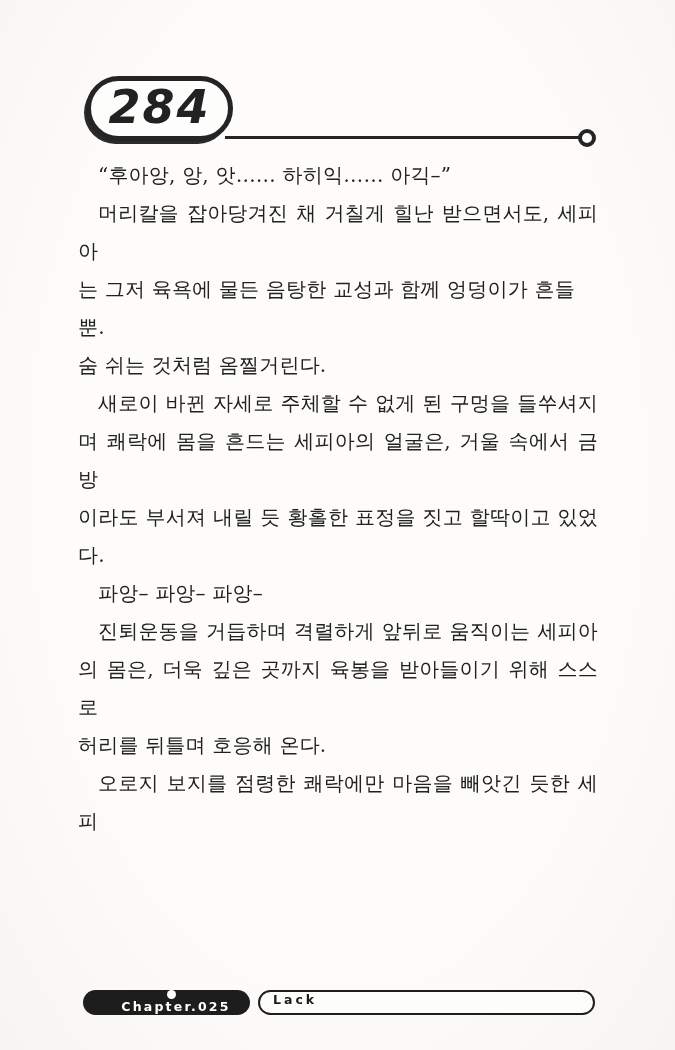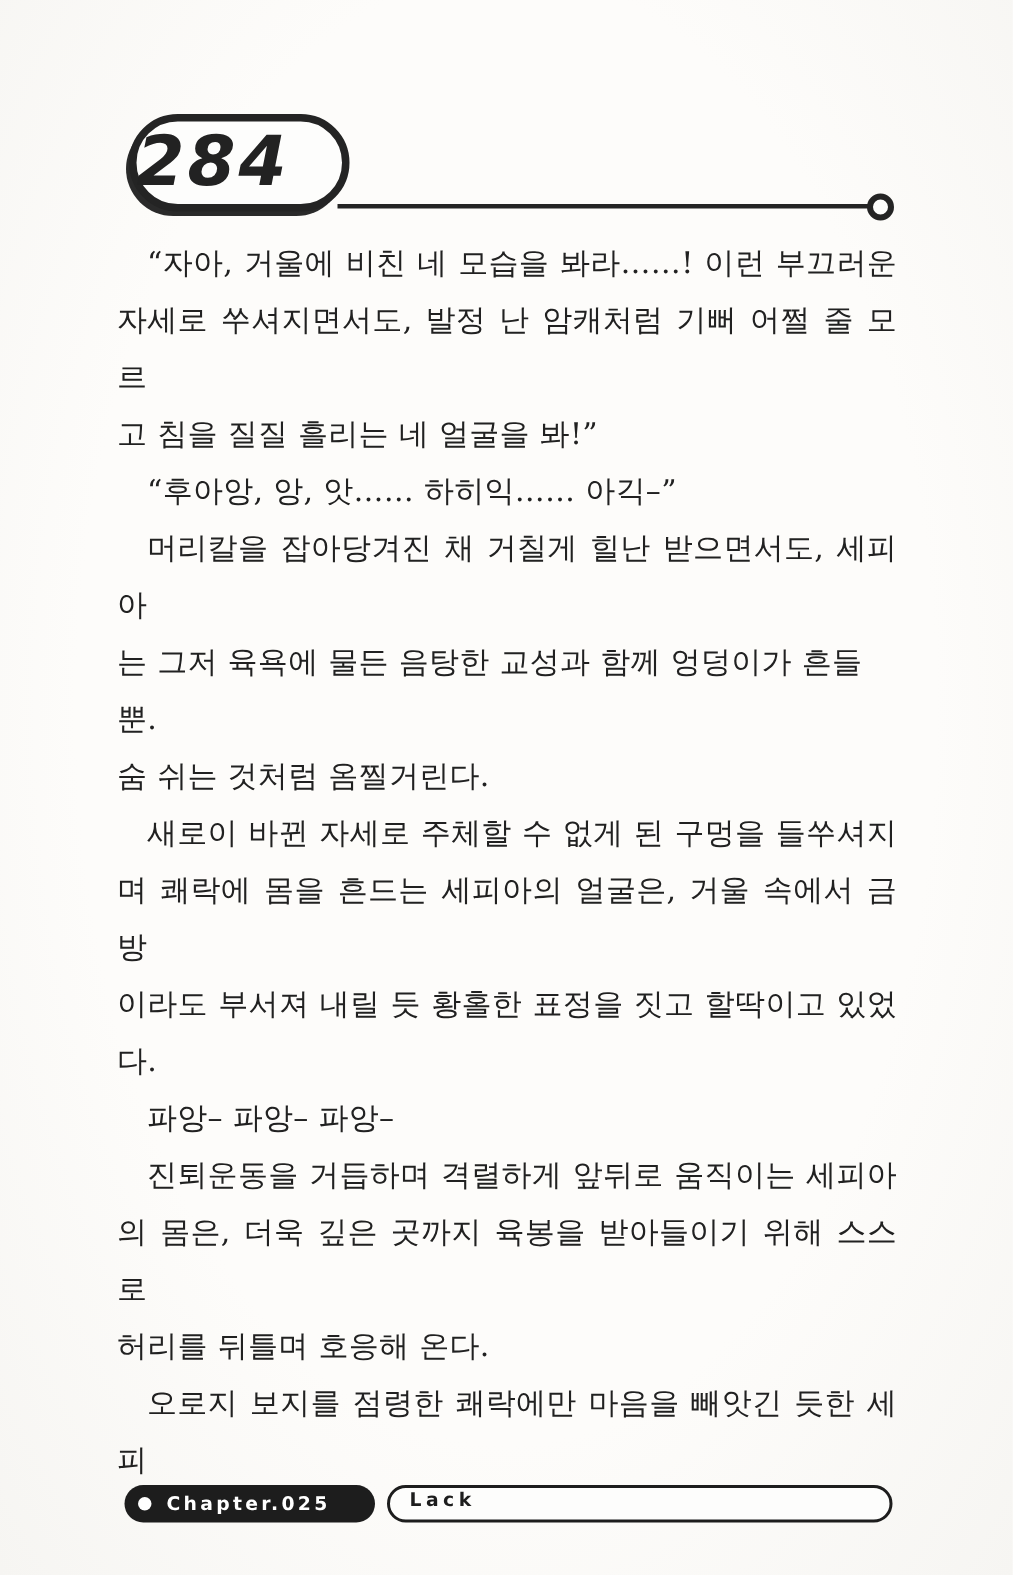--- a/index.html
+++ b/index.html
@@ -17,21 +17,21 @@
 
   
   .page-number-pill {
     position: absolute; left: 86px; top: 76px;
     width: 147px; height: 65px;
     box-sizing: border-box;
     background: #fdfdfc;
     border: 5px solid #242424;
     border-radius: 33px;
     box-shadow: -3px 4px 0 -1px #2a2a2a;
-    display: flex; align-items: center; 
+    display: flex; align-items: center; justify-content: center;
     z-index: 2;
   }
   .page-number-pill span {
     font-family: "DejaVu Sans", "Liberation Sans", sans-serif;
     font-style: italic; font-weight: bold;
     font-size: 46px; color: #222; letter-spacing: 2px;
     transform: translateY(-2px);
   }
   .header-rule {
     position: absolute; left: 225px; top: 136px;
@@ -58,20 +58,21 @@
   .line.first { text-indent: 1em; }
 
   
   .chapter-pill {
     position: absolute; left: 83px; top: 990px;
     width: 167px; height: 25px;
     box-sizing: border-box;
     background: #1d1d1d; border-radius: 13px;
     display: flex; align-items: center;
     padding-left: 9px;
+    flex-direction: column;
   }
   .chapter-bullet {
     width: 9px; height: 9px; background: #fff; border-radius: 50%;
     flex: 0 0 auto;
   }
   .chapter-label {
     margin-left: 10px;
     font-family: "DejaVu Sans", "Liberation Sans", sans-serif;
     font-weight: bold; font-size: 12.5px;
     color: #ffffff; letter-spacing: 2.2px;
@@ -100,25 +101,20 @@
   <div>
     <div class="page-number-pill">
       <span>284</span>
     </div>
     <div class="header-rule"></div>
     <div class="header-ring"></div>
   </div>
 
   <main class="body-text">
 
-  <div class="paragraph">
-        <div class="line first full">“자아, 거울에 비친 네 모습을 봐라……! 이런 부끄러운</div>
-        <div class="line full">자세로 쑤셔지면서도, 발정 난 암캐처럼 기뻐 어쩔 줄 모르</div>
-        <div class="line">고 침을 질질 흘리는 네 얼굴을 봐!”</div>
-      </div>
       <div class="paragraph">
         <div class="line first">“후아앙, 앙, 앗…… 하히익…… 아긱–”</div>
       </div>
       <div class="paragraph">
         <div class="line first full">머리칼을 잡아당겨진 채 거칠게 힐난 받으면서도, 세피아</div>
         <div class="line">는 그저 육욕에 물든 음탕한 교성과 함께 엉덩이가 흔들 뿐.</div>
       </div>
       <div class="paragraph">
         <div class="line">숨 쉬는 것처럼 옴찔거린다.</div>
       </div>

